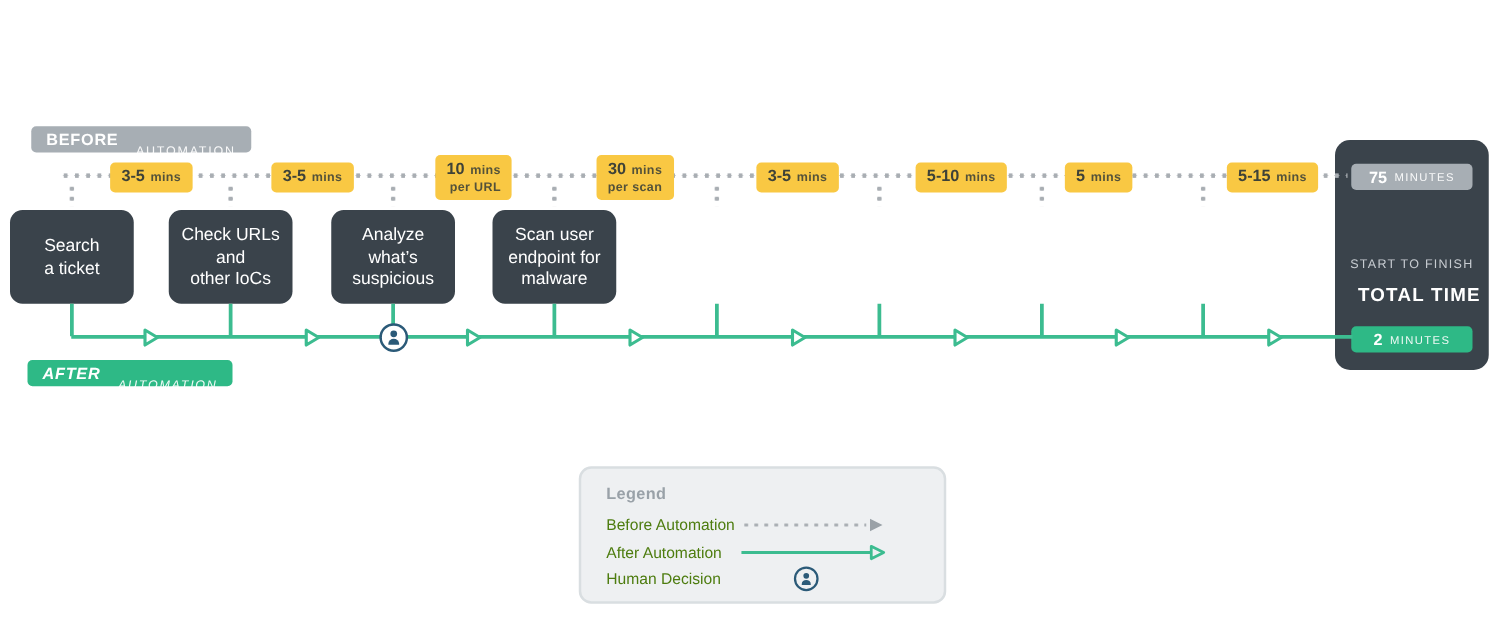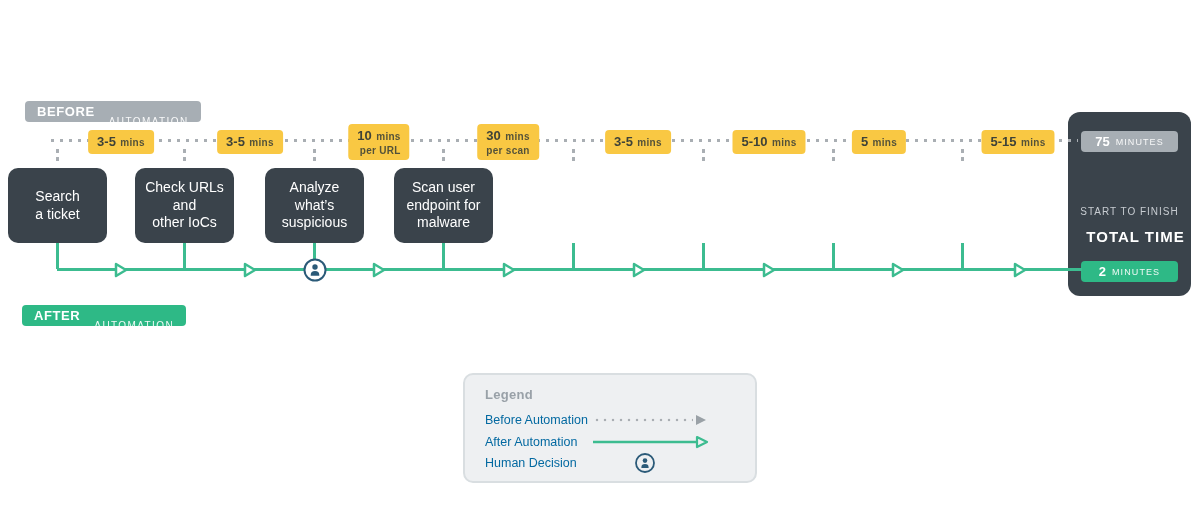--- a/index.html
+++ b/index.html
@@ -5,21 +5,21 @@
   * { box-sizing: border-box; margin: 0; padding: 0; }
   body { background:#fff; font-family:"Liberation Sans", sans-serif; }
   .canvas { position:relative; width:1201px; height:509px; background:#ffffff; overflow:hidden; }
 
   
   .mode-badge { position:absolute; border-radius:4px; color:#fff; height:21px;
     display:flex; align-items:center; gap:14px; padding:0 12px; z-index:5; }
   .mode-badge .b-strong { font-weight:bold; font-size:13px; letter-spacing:.6px; }
   .mode-badge .b-rest { font-size:10px; letter-spacing:1.4px; opacity:.93;margin-top:20px; }
   .badge-before { left:25px; top:101px; background:#a7aeb4; }
-  .badge-after  { left:22px; top:305px; background:#2eb986; }
+  .badge-after  { left:22px; top:288px; background:#2eb986;font-style:italic; }
 
   
   .dots-h { position:absolute; left:48px; top:138px; width:1030px; height:5px; z-index:3;
     background-image:radial-gradient(circle, #a9aeb3 1.8px, rgba(0,0,0,0) 2px);
     background-size:9px 5px; background-repeat:repeat-x; }
   .dots-v { position:absolute; top:147px; width:5px; height:18px; z-index:1;
     background-image:radial-gradient(circle, #a9aeb3 1.8px, rgba(0,0,0,0) 2px);
     background-size:5px 8px; background-repeat:repeat-y; }
 
   
@@ -57,21 +57,21 @@
   .total-sub { position:absolute; left:0; right:0; top:94px; text-align:center;
     color:#c7ccd1; font-size:10px; letter-spacing:1px; }
 
   
   .legend { position:absolute; left:463px; top:373px; width:294px; height:110px;
     background:#eef0f2; border:2px solid #d9dee1; border-radius:10px; z-index:1; }
   .legend-title { position:absolute; left:20px; top:12px; font-size:13px; font-weight:bold;
     color:#99a1a8; letter-spacing:.3px; }
   .legend-row { position:absolute; left:20px; height:18px; display:flex; align-items:center; }
   .legend-row.r1 { top:36px; } .legend-row.r2 { top:58px; } .legend-row.r3 { top:79px;gap:40px; }
-  .legend-label { font-size:12.5px; color:#0369a1; width:108px; }
+  .legend-label { font-size:12.5px; color:#4d7c0f; width:108px; }
   .legend-dots { width:100px; height:4px;
     background-image:radial-gradient(circle, #a9aeb3 1.4px, rgba(0,0,0,0) 1.6px);
     background-size:8px 4px; background-repeat:repeat-x; }
 </style>
 </head>
 <body>
 
 <div class="canvas">
 
   <div class="mode-badge badge-before">

